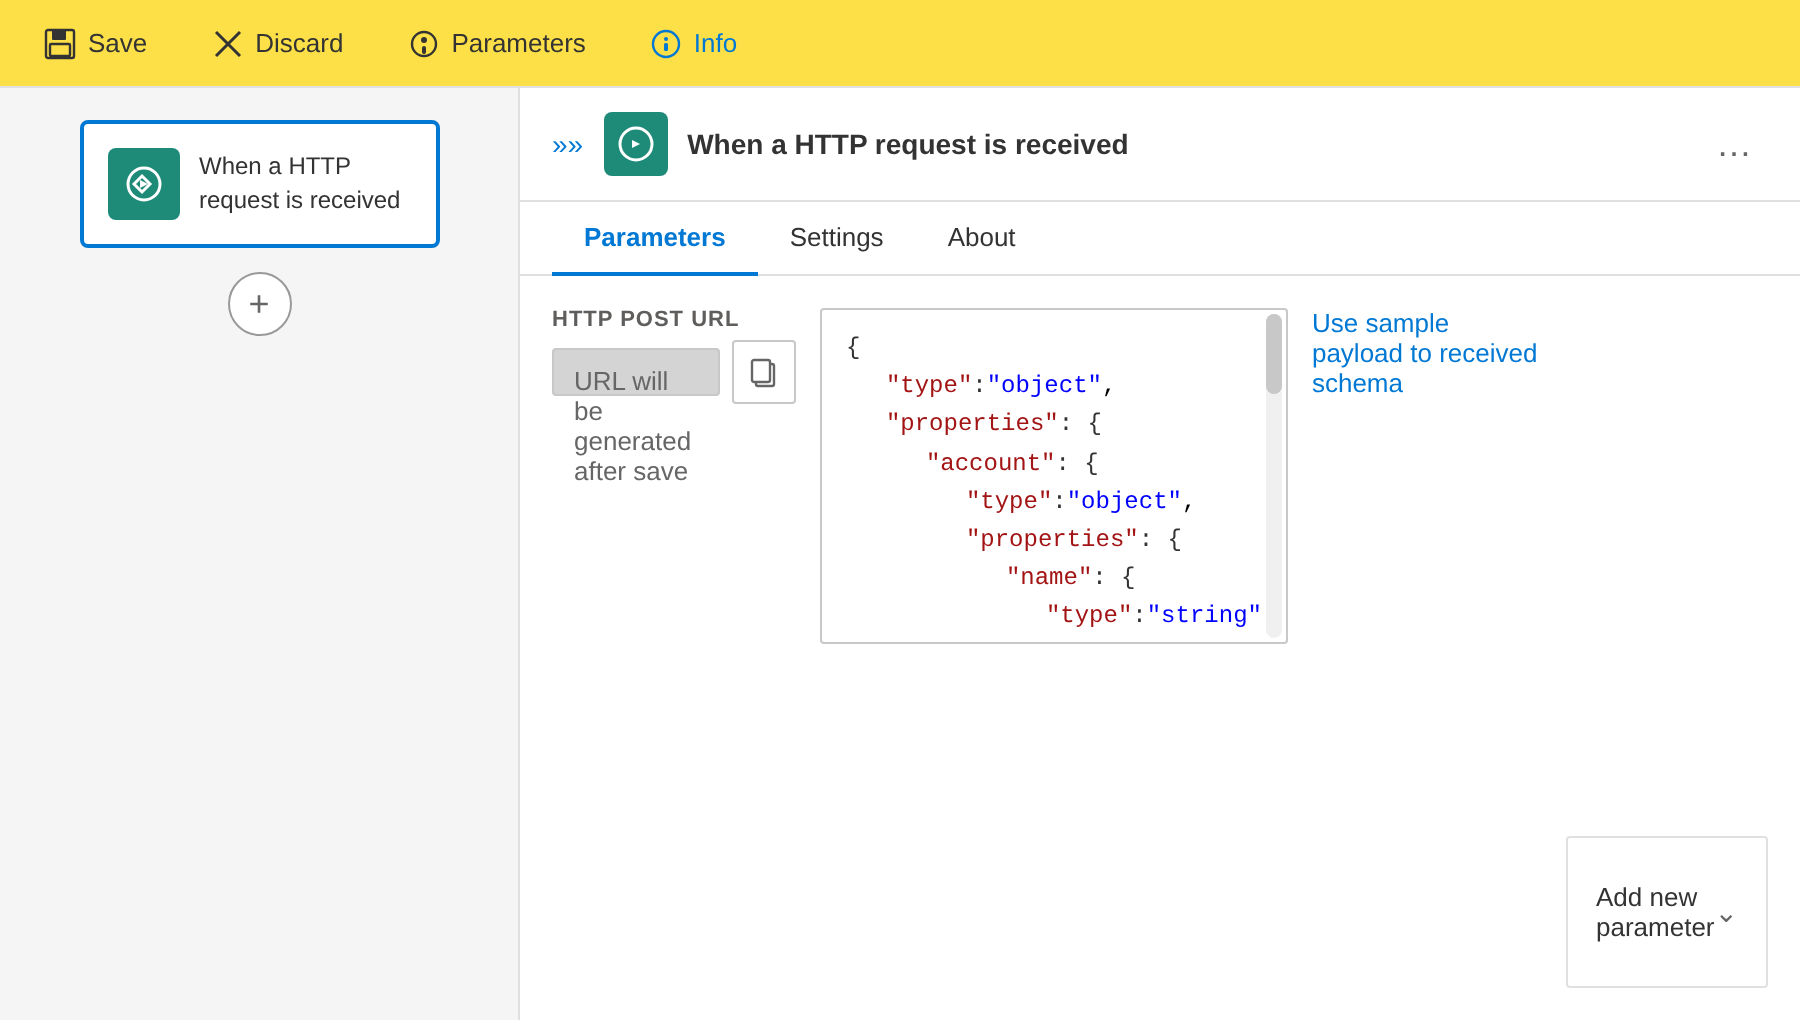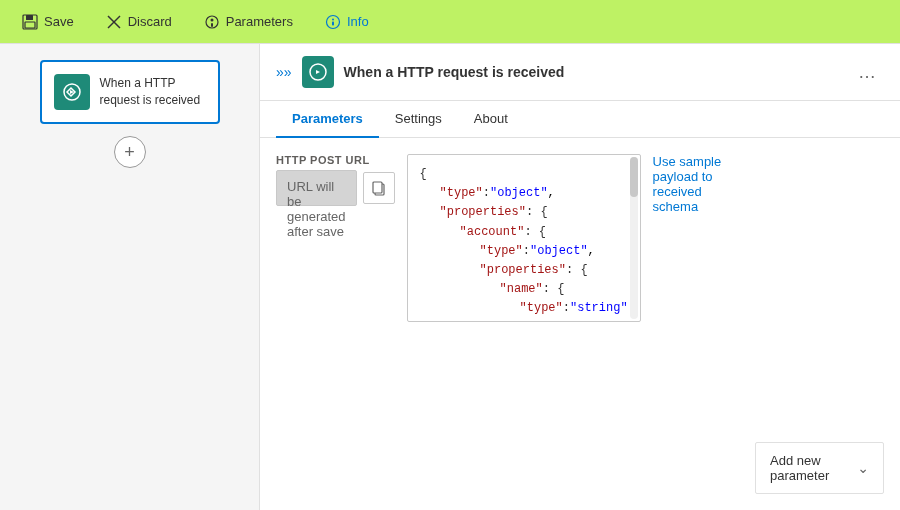--- a/index.html
+++ b/index.html
@@ -10,21 +10,21 @@
       width: 900px;
       height: 510px;
       overflow: hidden;
     }
 
     
     .toolbar {
       display: flex;
       align-items: center;
       gap: 20px;
-      background: #bef264;
+      background: #fde047;
       border-bottom: 1px solid #e0e0e0;
       padding: 0 16px;
       height: 44px;
     }
     .toolbar-btn {
       display: flex;
       align-items: center;
       gap: 6px;
       background: none;
       border: none;
@@ -192,21 +192,21 @@
       gap: 6px;
     }
     .url-field {
       flex: 1;
       background: #d4d4d4;
       border: 1px solid #c8c8c8;
       border-radius: 2px;
       padding: 8px 10px;
       font-size: 13px;
       color: #333;
-      height: 36px;
+      height: 24px;
     }
     .copy-btn {
       width: 32px;
       height: 32px;
       background: none;
       border: 1px solid #c8c8c8;
       border-radius: 2px;
       cursor: pointer;
       display: flex;
       align-items: center;
@@ -259,25 +259,24 @@
       font-size: 13px;
       text-decoration: none;
     }
 
     .add-param-row {
       display: flex;
       align-items: center;
       justify-content: space-between;
       border: 1px solid #e0e0e0;
       border-radius: 2px;
-      padding: 10px 14px;
+      padding: 22px 14px;
       cursor: pointer;
       margin-top: auto;
       background: #fff;
-      gap: 28px;
     }
     .add-param-label {
       font-size: 13px;
       color: #333;
     }
     .chevron-icon {
       color: #666;
       font-size: 14px;
     }
   </style>

